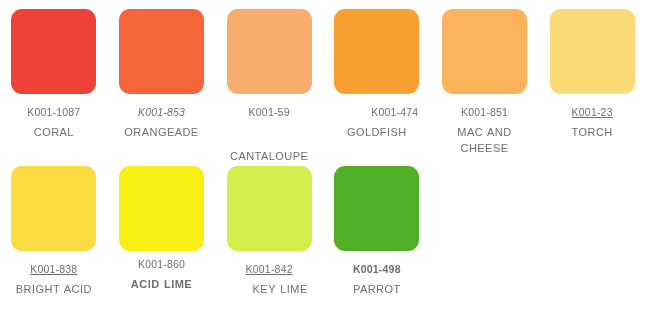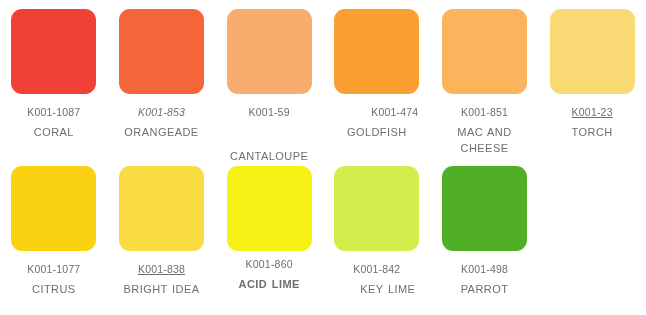--- a/index.html
+++ b/index.html
@@ -84,37 +84,32 @@
       <div class="swatch-chip" style="background-color: rgb(251, 180, 92);"></div>
       <div class="swatch-code" style="color: rgb(110, 110, 114);">K001-851</div>
       <div class="swatch-name" style="color: rgb(110, 110, 114);">MAC AND CHEESE</div>
     </div>
     <div class="swatch-cell">
       <div class="swatch-chip" style="background-color: rgb(249, 218, 116);"></div>
       <div class="swatch-code" style="color: rgb(110, 110, 114); text-decoration: underline;">K001-23</div>
       <div class="swatch-name" style="color: rgb(110, 110, 114);">TORCH</div>
     </div>
     <div class="swatch-cell">
-      <div class="swatch-chip" style="background-color: rgb(251, 210, 17);"></div>
-      <div class="swatch-code" style="color: rgb(110, 110, 114);">K001-1077</div>
-      <div class="swatch-name" style="color: rgb(110, 110, 114);">CITRUS</div>
-    </div>
-    <div class="swatch-cell">
       <div class="swatch-chip" style="background-color: rgb(250, 220, 66);"></div>
       <div class="swatch-code" style="color: rgb(110, 110, 114); text-decoration: underline;">K001-838</div>
-      <div class="swatch-name" style="color: rgb(110, 110, 114);">BRIGHT IDEA</div>
+      <div class="swatch-name" style="color: rgb(110, 110, 114);">BRIGHT ACID</div>
     </div>
     <div class="swatch-cell">
       <div class="swatch-chip" style="background-color: rgb(246, 240, 20);"></div>
       <div class="swatch-code" style="color: rgb(110, 110, 114); margin-top: 7px;">K001-860</div>
       <div class="swatch-name" style="color: rgb(110, 110, 114); font-weight: bold;">ACID LIME</div>
     </div>
     <div class="swatch-cell">
       <div class="swatch-chip" style="background-color: rgb(211, 238, 76);"></div>
-      <div class="swatch-code" style="color: rgb(110, 110, 114);">K001-842</div>
+      <div class="swatch-code" style="color: rgb(110, 110, 114); text-decoration: underline;">K001-842</div>
       <div class="swatch-name" style="color: rgb(110, 110, 114); margin-left: 22px;">KEY LIME</div>
     </div>
     <div class="swatch-cell">
       <div class="swatch-chip" style="background-color: rgb(81, 174, 39);"></div>
-      <div class="swatch-code" style="color: rgb(110, 110, 114);">K001-498</div>
+      <div class="swatch-code" style="color: rgb(110, 110, 114); font-weight: bold;">K001-498</div>
       <div class="swatch-name" style="color: rgb(110, 110, 114);">PARROT</div>
     </div>
   </div>
 
 </body></html>

